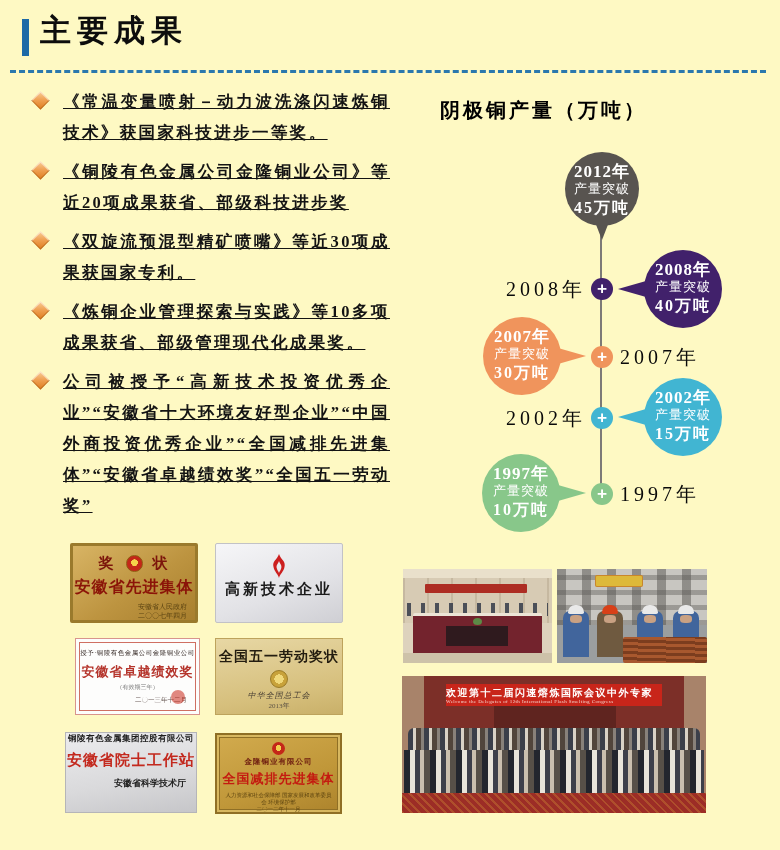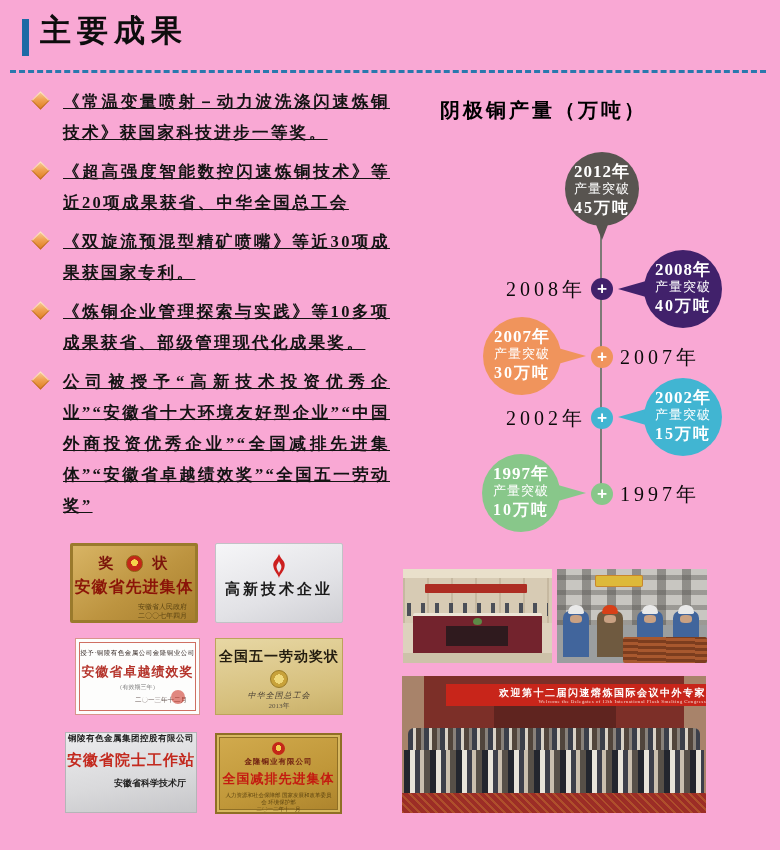--- a/index.html
+++ b/index.html
@@ -1,16 +1,16 @@
 <!DOCTYPE html>
 <html><head>
 <meta charset="utf-8">
 <style>
   html,body{margin:0;padding:0;background:#fff;}
-  .page{position:relative;width:780px;height:850px;background:#f9a8d4;overflow:hidden;
+  .page{position:relative;width:780px;height:850px;background:#fef9c3;overflow:hidden;
         font-family:"Liberation Serif","DejaVu Serif",serif;color:#111;}
 
   
   .accent-bar{position:absolute;left:22px;top:19px;width:7px;height:37px;}
   .page-title{position:absolute;left:40px;top:10px;margin:0;font-size:31px;font-weight:700;
               letter-spacing:6px;color:#0d0d0d;}
   .dashed-rule{position:absolute;left:10px;top:70px;width:756px;height:0;
                border-top:3px dashed #2a78ad;}
 
   
@@ -136,22 +136,22 @@
   .worker .helmet{position:absolute;top:-6px;left:5px;width:16px;height:9px;border-radius:8px 8px 2px 2px;background:#e9e9e9;}
   .w1{left:6px;} .w2{left:40px;background:#6f5a40;} .w2 .helmet{background:#d84018;}
   .w3{left:80px;} .w4{left:116px;}
   .copper{position:absolute;left:66px;bottom:0;width:84px;height:26px;border-radius:2px;
       background:repeating-linear-gradient(2deg,#a8582e 0 3px,#7c3d1e 3px 6px);}
 
   .ph3{left:2px;top:116px;width:304px;height:137px;background:#7c2f28;}
   .ph3-pillar-l{position:absolute;left:0;top:0;width:22px;height:100%;background:#a8836a;}
   .ph3-pillar-r{position:absolute;right:0;top:0;width:22px;height:100%;background:#a8836a;}
   .ph3-panel{position:absolute;left:92px;top:24px;width:122px;height:58px;background:#5f241f;}
-  .ph3-banner{position:absolute;left:44px;top:8px;width:260px;height:22px;background:#c8251a;
-              text-align:right;}
+  .ph3-banner{position:absolute;left:44px;top:8px;width:216px;height:22px;background:#c8251a;
+              text-align:left;}
   .ph3-banner-cn{color:#fff;font-size:10px;font-weight:700;letter-spacing:1.5px;line-height:13px;margin-top:2px;}
   .ph3-banner-en{color:#f3d6cd;font-size:5px;letter-spacing:.4px;line-height:6px;}
   .ph3-crowd-back{position:absolute;left:6px;top:52px;width:292px;height:32px;
       background:repeating-linear-gradient(90deg,#3b3f4a 0 5px,#d9d2c6 5px 8px,#51453c 8px 13px,#88817a 13px 16px);
       border-radius:6px 6px 0 0;}
   .ph3-crowd-front{position:absolute;left:2px;top:74px;width:300px;height:44px;
       background:repeating-linear-gradient(90deg,#23262e 0 6px,#e8e4da 6px 11px,#3d3f4a 11px 16px,#cabfae 16px 20px,#575048 20px 26px);}
   .ph3-carpet{position:absolute;left:0;bottom:0;width:100%;height:20px;
       background:repeating-linear-gradient(45deg,rgba(230,180,60,.25) 0 2px,transparent 2px 6px),#9c2d26;}
 </style>
@@ -164,21 +164,21 @@
   <h1 class="page-title">主要成果</h1>
   <div class="dashed-rule" style="border-top-color: rgb(42, 120, 173);"></div>
 
   <ul class="achievements">
     <li>
       <span class="diamond"></span>
       <span>《常温变量喷射－动力波洗涤闪速炼铜技术》获国家科技进步一等奖。</span>
     </li>
     <li>
       <span class="diamond"></span>
-      <span>《超高强度智能数控闪速炼铜技术》等近20项成果获省、中华全国总工会</span>
+      <span>《铜陵有色金属公司金隆铜业公司》等近20项成果获省、部级科技进步奖</span>
     </li>
     <li>
       <span class="diamond"></span>
       <span>《双旋流预混型精矿喷嘴》等近30项成果获国家专利。</span>
     </li>
     <li>
       <span class="diamond"></span>
       <span>《炼铜企业管理探索与实践》等10多项成果获省、部级管理现代化成果奖。</span>
     </li>
     <li>

